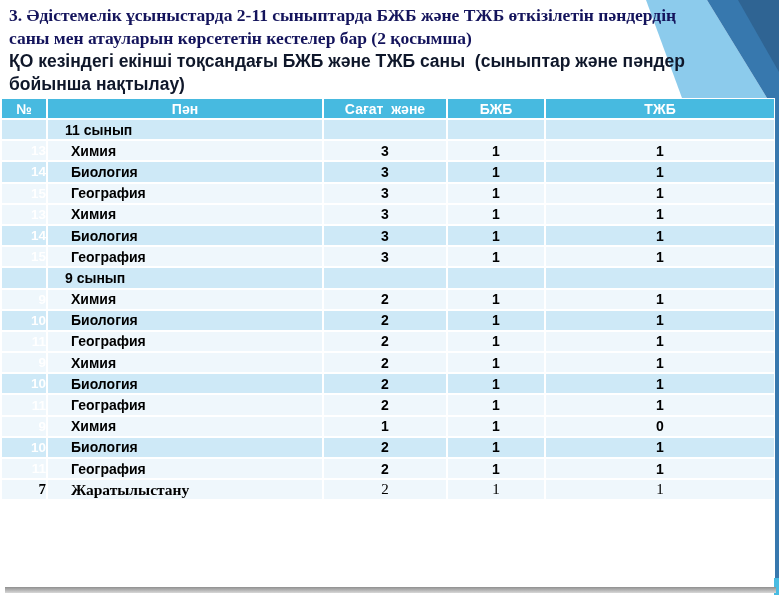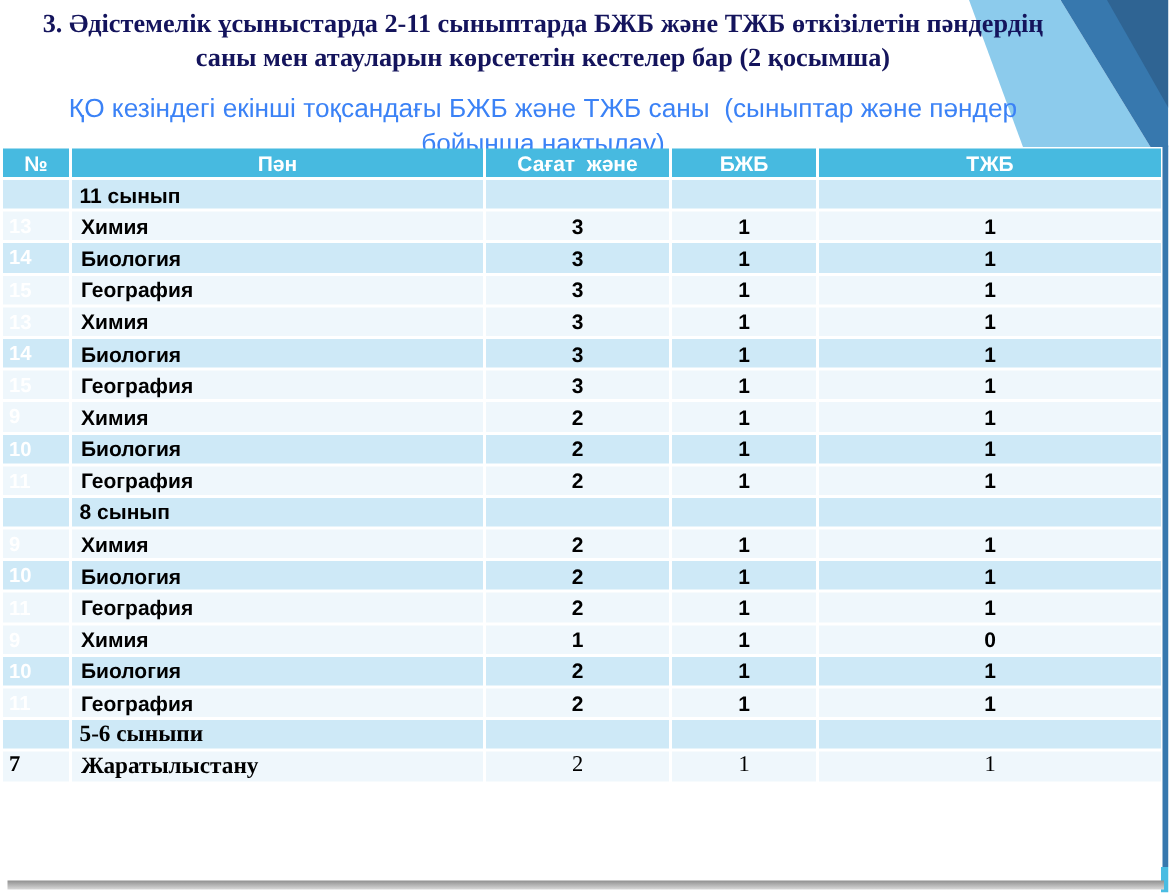--- a/index.html
+++ b/index.html
@@ -35,36 +35,36 @@
     position:absolute; top:578px; right:0; width:5px; height:17px;
     background:#49BCE2; z-index:0;
   }
   .table-shadow {
     position:absolute; left:5px; top:587px; width:771px; height:6px;
     background:linear-gradient(to bottom, #8f8f8f, #d8d8d8);
     z-index:1;
   }
 
   
-  .title-block { position:absolute; left:9px; top:4px; width:706px; z-index:2;text-align:center; }
+  .title-block { position:absolute; left:9px; top:4px; width:706px; z-index:2; }
   .title-serif {
     margin:0;
     font-family:"Liberation Serif", serif;
     font-weight:bold;
     font-size:17.5px;
     line-height:23px;
     color:#14145C;
   }
   .title-sans {
-    margin:11px;
+    margin:0;
     font-family:"Liberation Sans", sans-serif;
-    font-weight:normal;
+    font-weight:bold;
     font-size:17.5px;
     line-height:22.5px;
-    color:#3b82f6;
+    color:#0f172a;
     white-space:pre-wrap;
   }
 
   
   table.slide-table {
     position:absolute; left:0; top:97px; z-index:2;
     width:776px;
     table-layout:fixed;
     border-collapse:separate;
     border-spacing:2px;
@@ -87,28 +87,28 @@
     color:#000000;
     overflow:hidden;
   }
   tr.row-light td { background:#CEE9F7; }
   tr.row-pale  td { background:#EFF7FC; }
 
   td.cell-num {
     background:#58BEE8;
     color:#ffffff;
     font-size:13.5px;
-    text-align:left;
+    text-align:right;
     padding-left:4px;
     margin-left:47px;
   }
   td.cell-num-section { background:#8FCDEE; }
 
-  td.cell-subject { text-align:left; padding-left:6px; }
-  td.cell-subject.section-label { padding-left:5px; }
+  td.cell-subject { text-align:left; padding-left:23px; }
+  td.cell-subject.section-label { padding-left:17px; }
   td.cell-val { text-align:center; }
 
   tr.serif td { font-family:"Liberation Serif", serif; }
   tr.serif td.cell-num { color:#000000; font-size:15px; }
   tr.serif td.cell-subject { font-size:15.5px; }
   tr.serif td.cell-val { font-weight:normal; font-size:15px; }
 </style>
 </head>
 <body>
 
@@ -186,20 +186,27 @@
     <td class="cell-val">1</td>
     <td class="cell-val">1</td>
   </tr>
       <tr class="row-pale">
     <td class="cell-num">15</td>
     <td class="cell-subject">География</td>
     <td class="cell-val">3</td>
     <td class="cell-val">1</td>
     <td class="cell-val">1</td>
   </tr>
+      <tr class="row-light">
+    <td class="cell-num-section"></td>
+    <td class="cell-subject section-label">9 сынып</td>
+    <td class="cell-val"></td>
+    <td class="cell-val"></td>
+    <td class="cell-val"></td>
+  </tr>
       <tr class="row-pale">
     <td class="cell-num">9</td>
     <td class="cell-subject">Химия</td>
     <td class="cell-val">2</td>
     <td class="cell-val">1</td>
     <td class="cell-val">1</td>
   </tr>
       <tr class="row-light">
     <td class="cell-num">10</td>
     <td class="cell-subject">Биология</td>
@@ -207,27 +214,20 @@
     <td class="cell-val">1</td>
     <td class="cell-val">1</td>
   </tr>
       <tr class="row-pale">
     <td class="cell-num">11</td>
     <td class="cell-subject">География</td>
     <td class="cell-val">2</td>
     <td class="cell-val">1</td>
     <td class="cell-val">1</td>
   </tr>
-      <tr class="row-light">
-    <td class="cell-num-section"></td>
-    <td class="cell-subject section-label">8 сынып</td>
-    <td class="cell-val"></td>
-    <td class="cell-val"></td>
-    <td class="cell-val"></td>
-  </tr>
       <tr class="row-pale">
     <td class="cell-num">9</td>
     <td class="cell-subject">Химия</td>
     <td class="cell-val">2</td>
     <td class="cell-val">1</td>
     <td class="cell-val">1</td>
   </tr>
       <tr class="row-light">
     <td class="cell-num">10</td>
     <td class="cell-subject">Биология</td>
@@ -255,27 +255,20 @@
     <td class="cell-val">2</td>
     <td class="cell-val">1</td>
     <td class="cell-val">1</td>
   </tr>
       <tr class="row-pale">
     <td class="cell-num">11</td>
     <td class="cell-subject">География</td>
     <td class="cell-val">2</td>
     <td class="cell-val">1</td>
     <td class="cell-val">1</td>
-  </tr>
-      <tr class="row-light serif">
-    <td class="cell-num-section"></td>
-    <td class="cell-subject section-label">5-6 сыныпи</td>
-    <td class="cell-val"></td>
-    <td class="cell-val"></td>
-    <td class="cell-val"></td>
   </tr>
       <tr class="row-pale serif">
     <td class="cell-num">7</td>
     <td class="cell-subject">Жаратылыстану</td>
     <td class="cell-val">2</td>
     <td class="cell-val">1</td>
     <td class="cell-val">1</td>
   </tr>
     </tbody>
 </table>

